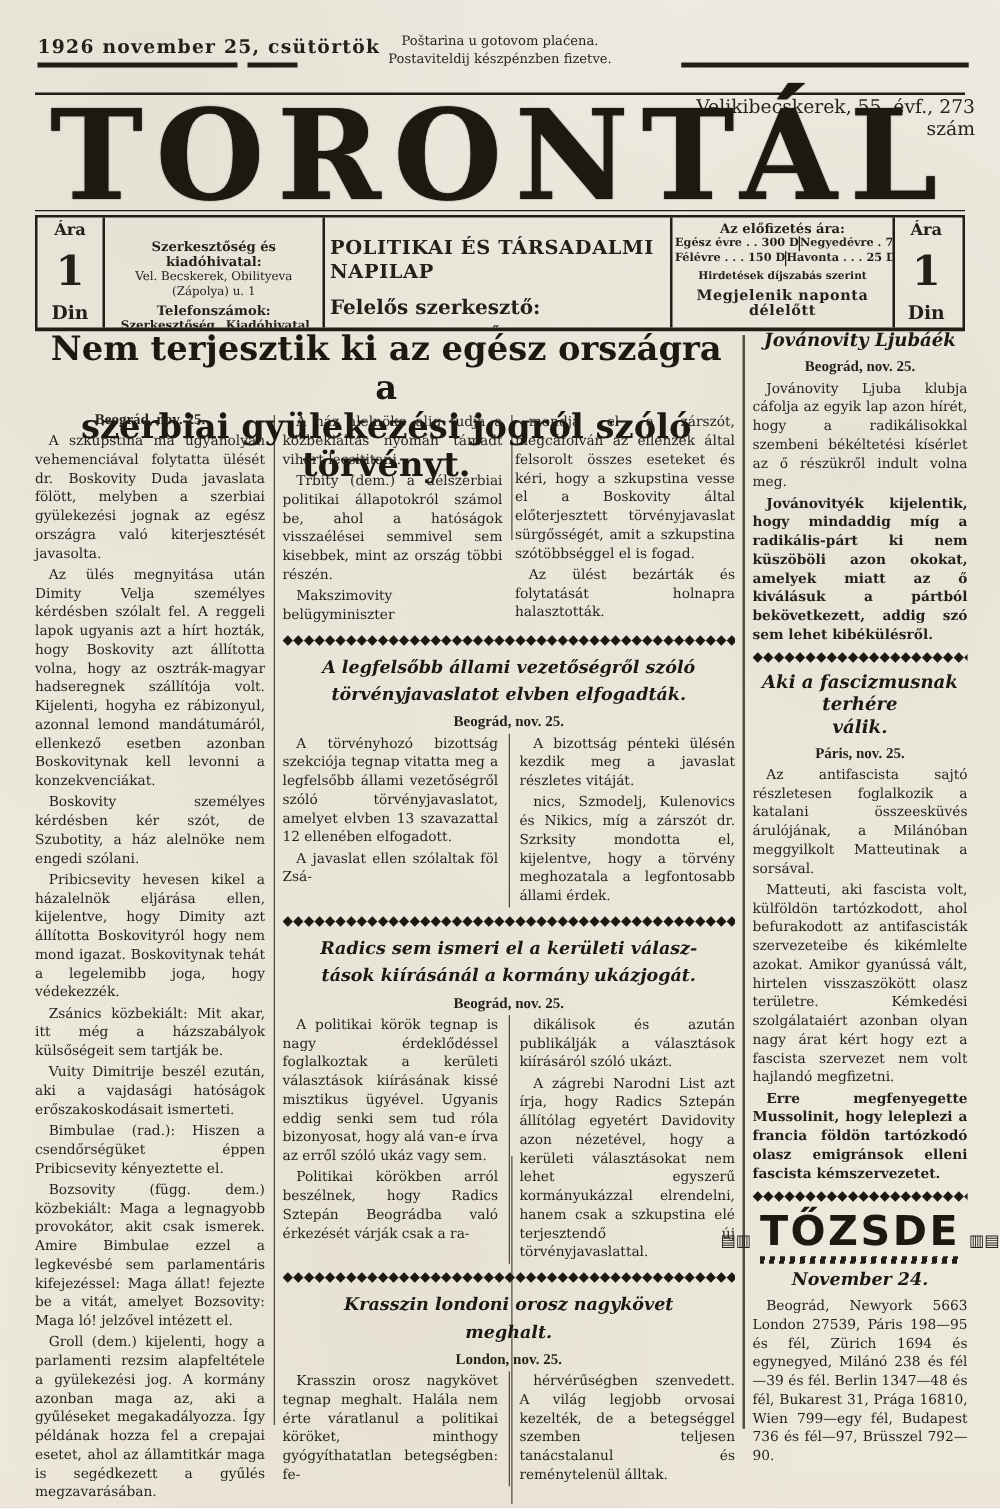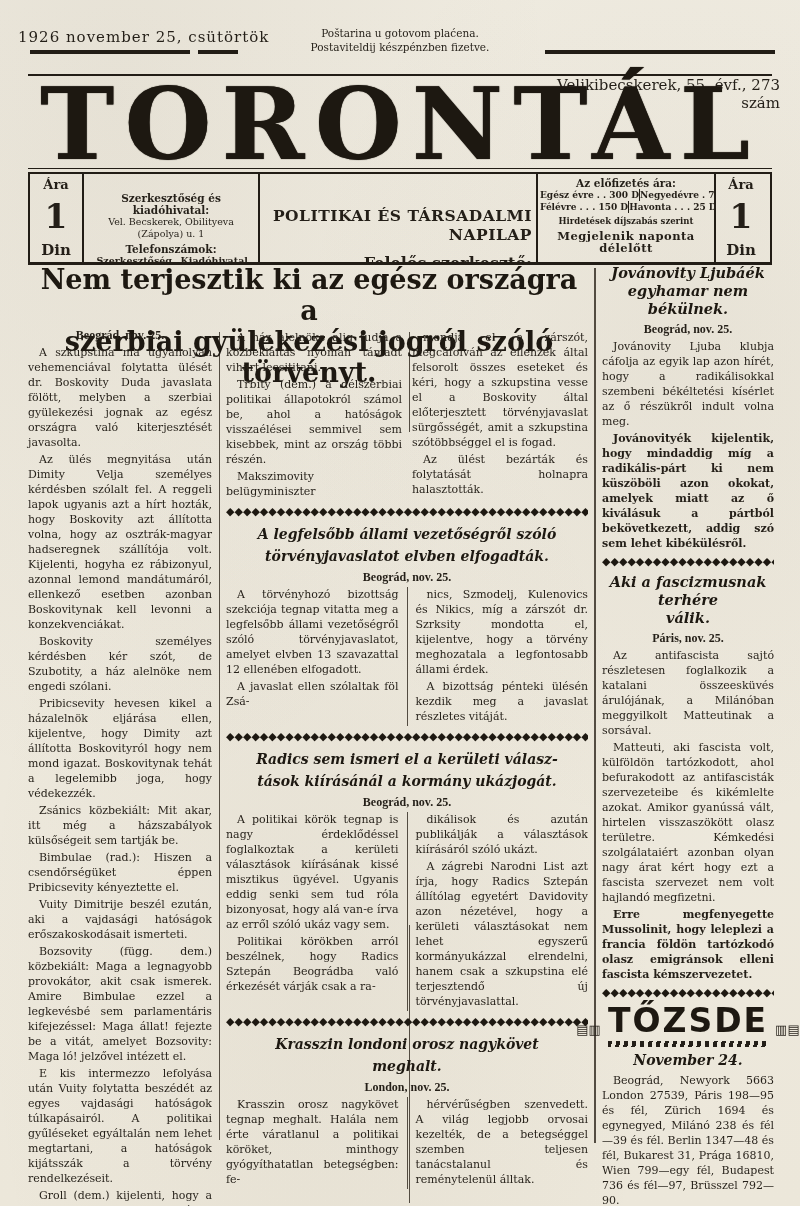--- a/index.html
+++ b/index.html
@@ -10,41 +10,41 @@
       radial-gradient(ellipse at 15% 8%, rgba(115,100,75,.07), transparent 45%),
       radial-gradient(ellipse at 85% 30%, rgba(115,100,75,.06), transparent 40%),
       radial-gradient(ellipse at 40% 80%, rgba(115,100,75,.05), transparent 50%),
       linear-gradient(#efebe0,#ece7da);}
   .abs{position:absolute;}
   .bar{position:absolute;height:4px;background:#221d16;}
   .hline{position:absolute;background:#221d16;height:1px;}
   .vline{position:absolute;background:rgba(45,38,28,.8);width:1px;}
 
   
-  .date-left{left:18px;top:28px;font-size:15px;font-weight:normal;letter-spacing:1px;}
+  .date-left{left:30px;top:28px;font-size:15px;font-weight:bold;letter-spacing:1px;}
   .postage{left:290px;top:26px;width:220px;text-align:center;font-size:10.5px;line-height:14px;}
   .issue-right{left:540px;top:28px;width:240px;font-size:15px;font-weight:normal;text-align:right;margin-top:48px;}
 
   
   .masthead{left:0;right:0;top:76px;text-align:center;font-weight:bold;font-size:100px;line-height:96px;
     letter-spacing:10px;font-family:"DejaVu Serif",serif;color:#1d1811;text-shadow:0 0 1px #1d1811;}
 
   
   .infobar{left:28px;top:172px;width:740px;height:88px;display:flex;
     border:2px solid #221d16;border-left-width:2px;}
   .cell{border-right:2px solid #221d16;box-sizing:border-box;overflow:hidden;}
   .cell:last-child{border-right:none;}
   .price{width:54px;display:flex;flex-direction:column;align-items:center;justify-content:space-between;padding:3px 0;}
   .price .lab{font-size:13px;font-weight:bold;}
   .price .val{font-size:33px;font-weight:bold;line-height:30px;}
   .price .unit{font-size:15px;font-weight:bold;}
   .editorial{width:176px;text-align:center;font-size:9.5px;line-height:12px;padding:18px 3px;}
   .editorial .b{font-weight:bold;font-size:10.5px;}
   .edit-phones{display:flex;justify-content:space-between;padding:0 4px;font-weight:bold;}
-  .centercell{width:278px;text-align:right;padding:24px 4px;}
+  .centercell{width:278px;text-align:left;padding:6px 4px;}
   .papertype{font-weight:bold;font-size:15.5px;letter-spacing:.5px;margin-top:8px;}
   .editorlbl{font-weight:bold;font-size:16px;margin-top:10px;}
   .editorname{font-weight:bold;font-size:13.5px;letter-spacing:1.5px;margin-top:6px;}
   .subscell{width:178px;text-align:center;font-size:9px;line-height:12px;padding:3px 2px;}
   .subscell .t{font-weight:bold;font-size:10.5px;}
   .subrow{display:flex;font-weight:bold;}
   .subrow span{flex:1;white-space:nowrap;}
   .subrow span + span{border-left:1px solid #221d16;}
   .ads{font-weight:bold;font-size:8.5px;margin-top:2px;}
   .appears{font-weight:bold;font-size:11.5px;margin-top:3px;letter-spacing:.5px;}
@@ -147,24 +147,23 @@
     <div>szerbiai gyülekezési jogról szóló törvényt.</div>
   </div>
 
   <div class="abs col1 newscol">
     <p class="dateline">Beográd, nov. 25.</p>
     <p>A szkupstina ma ugyanolyan vehemenciával folytatta ülését dr. Boskovity Duda javaslata fölött, melyben a szerbiai gyülekezési jognak az egész országra való kiterjesztését javasolta.</p>
     <p>Az ülés megnyitása után Dimity Velja személyes kérdésben szólalt fel. A reggeli lapok ugyanis azt a hírt hozták, hogy Boskovity azt állította volna, hogy az osztrák-magyar hadseregnek szállítója volt. Kijelenti, hogyha ez rábizonyul, azonnal lemond mandátumáról, ellenkező esetben azonban Boskovitynak kell levonni a konzekvenciákat.</p>
     <p>Boskovity személyes kérdésben kér szót, de Szubotity, a ház alelnöke nem engedi szólani.</p>
     <p>Pribicsevity hevesen kikel a házalelnök eljárása ellen, kijelentve, hogy Dimity azt állította Boskovityról hogy nem mond igazat. Boskovitynak tehát a legelemibb joga, hogy védekezzék.</p>
     <p>Zsánics közbekiált: Mit akar, itt még a házszabályok külsőségeit sem tartják be.</p>
+    <p>Vuity Dimitrije beszél ezután, aki a vajdasági hatóságok erőszakoskodásait ismerteti.</p>
     <p>Bimbulae (rad.): Hiszen a csendőrségüket éppen Pribicsevity kényeztette el.</p>
-    <p>Vuity Dimitrije beszél ezután, aki a vajdasági hatóságok erőszakoskodásait ismerteti.</p>
     <p>Bozsovity (függ. dem.) közbekiált: Maga a legnagyobb provokátor, akit csak ismerek. Amire Bimbulae ezzel a legkevésbé sem parlamentáris kifejezéssel: Maga állat! fejezte be a vitát, amelyet Bozsovity: Maga ló! jelzővel intézett el.</p>
-    <p>E kis intermezzo lefolyása után Vuity folytatta beszédét az egyes vajdasági hatóságok túlkapásairól. A politikai gyűléseket egyáltalán nem lehet megtartani, a hatóságok kijátsszák a törvény rendelkezéseit.</p>
     <p>Groll (dem.) kijelenti, hogy a parlamenti rezsim alapfeltétele a gyülekezési jog. A kormány azonban maga az, aki a gyűléseket megakadályozza. Így példának hozza fel a crepajai esetet, ahol az államtitkár maga is segédkezett a gyűlés megzavarásában.</p>
 
   </div>
 
   <div class="abs midblock newscol">
     <div class="tworow">
       <div class="mcol">
         <p>A ház alelnöke alig tudja a közbekiáltás nyomán támadt vihart lecsititani.</p>
         <p>Trbity (dem.) a délszerbiai politikai állapotokról számol be, ahol a hatóságok visszaélései semmivel sem kisebbek, mint az ország többi részén.</p>
         <p>Makszimovity belügyminiszter</p>
@@ -182,22 +181,22 @@
         <div>A legfelsőbb állami vezetőségről szóló</div>
         <div>törvényjavaslatot elvben elfogadták.</div>
       </div>
       <p class="dateline">Beográd, nov. 25.</p>
       <div class="subcols">
         <div class="subcol">
           <p>A törvényhozó bizottság szekciója tegnap vitatta meg a legfelsőbb állami vezetőségről szóló törvényjavaslatot, amelyet elvben 13 szavazattal 12 ellenében elfogadott.</p>
           <p>A javaslat ellen szólaltak föl Zsá-</p>
         </div>
         <div class="subcol">
+          <p>A bizottság pénteki ülésén kezdik meg a javaslat részletes vitáját.</p>
           <p>nics, Szmodelj, Kulenovics és Nikics, míg a zárszót dr. Szrksity mondotta el, kijelentve, hogy a törvény meghozatala a legfontosabb állami érdek.</p>
-          <p>A bizottság pénteki ülésén kezdik meg a javaslat részletes vitáját.</p>
         </div>
       </div>
     </div>
 
     <div class="beads">◆◆◆◆◆◆◆◆◆◆◆◆◆◆◆◆◆◆◆◆◆◆◆◆◆◆◆◆◆◆◆◆◆◆◆◆◆◆◆◆◆◆◆◆◆◆◆◆◆◆◆◆◆◆◆◆◆◆</div>
 
     <div>
       <div class="section-title">
         <div>Radics sem ismeri el a kerületi válasz-</div>
         <div>tások kiírásánál a kormány ukázjogát.</div>
@@ -232,21 +231,20 @@
         </div>
       </div>
     </div>
 
   </div>
 
   <div class="abs rightcol newscol">
     <div>
       <div class="rc-title">
         <div>Jovánovity Ljubáék</div>
-        <div>egyhamar nem békülnek.</div>
       </div>
       <p class="dateline">Beográd, nov. 25.</p>
       <p>Jovánovity Ljuba klubja cáfolja az egyik lap azon hírét, hogy a radikálisokkal szembeni békéltetési kísérlet az ő részükről indult volna meg.</p>
       <p class="bold">Jovánovityék kijelentik, hogy mindaddig míg a radikális-párt ki nem küszöböli azon okokat, amelyek miatt az ő kiválásuk a pártból bekövetkezett, addig szó sem lehet kibékülésről.</p>
     </div>
 
     <div class="beads">◆◆◆◆◆◆◆◆◆◆◆◆◆◆◆◆◆◆◆◆◆◆◆◆◆◆◆◆◆◆◆◆◆◆◆◆◆◆◆◆◆◆◆◆◆◆◆◆◆◆◆◆◆◆◆◆◆◆</div>
 
     <div>
       <div class="rc-title">

